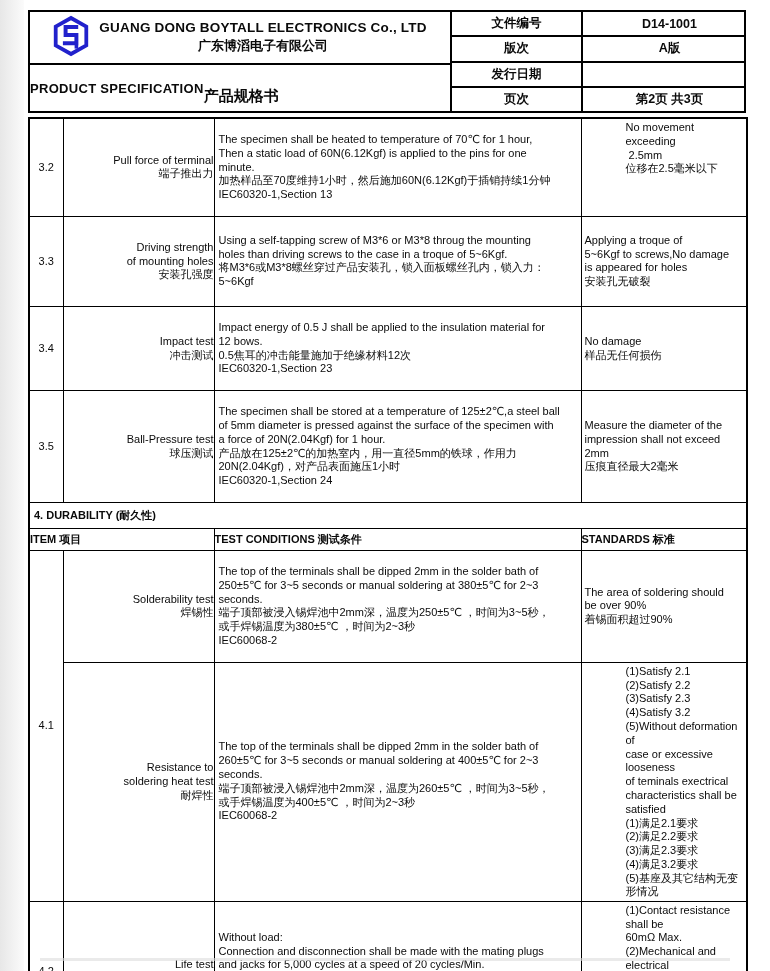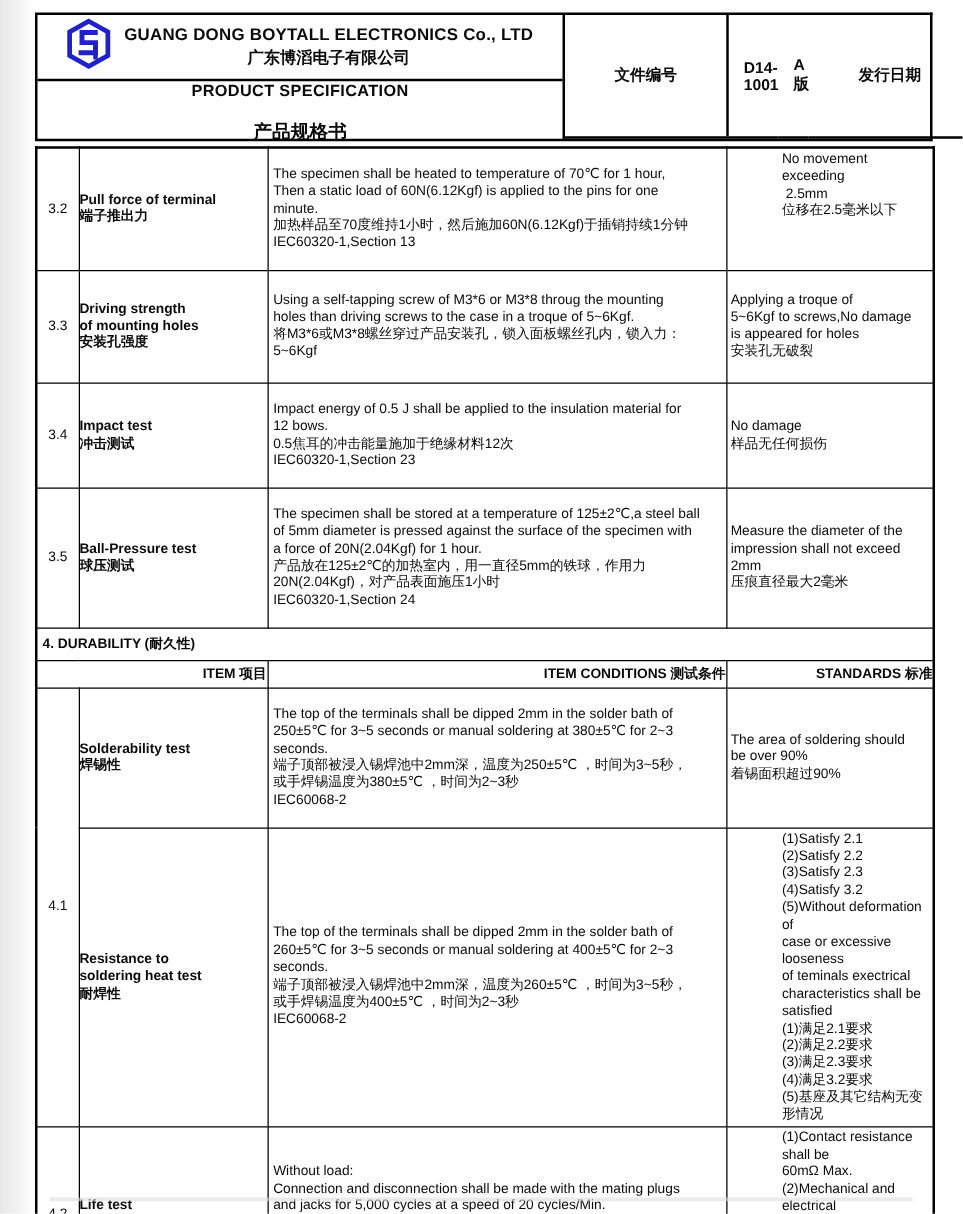--- a/index.html
+++ b/index.html
@@ -13,43 +13,43 @@
   #content { position:absolute; left:28px; top:10px; width:718px; }
 
   
   #header { display:flex; width:718px; height:103px; }
   #hdr-left { width:424px; height:103px; border:2px solid #000; display:flex; flex-direction:column; }
   #hdr-company { flex:1.03; border-bottom:2px solid #000; display:flex; align-items:center; justify-content:center; gap:10px; padding:2px 6px; }
   #hdr-logo { flex:0 0 auto; }
   #hdr-company-text { text-align:center; }
   .company-en { font-size:13.5px; font-weight:bold; letter-spacing:.2px; }
   .company-cn { font-size:13px; font-weight:bold; margin-top:2px; }
-  #hdr-title { flex:1; display:flex; flex-direction:column; align-items:center; justify-content:center; }
+  #hdr-title { flex:1; display:flex; flex-direction:row; align-items:center; }
   .title-en { font-size:13px; font-weight:bold; letter-spacing:.3px; }
   .title-cn { font-size:15px; font-weight:bold; margin-top:16px; }
-  #hdr-right { width:294px; height:103px; border:2px solid #000; border-left:none; display:flex; flex-direction:row; }
+  #hdr-right { width:294px; height:103px; border:2px solid #000; border-left:none; display:flex; flex-direction:column; }
   .meta-row { flex:1; display:flex; border-bottom:2px solid #000; }
   .meta-row:last-child { border-bottom:none; }
   .meta-label { width:131px; border-right:2px solid #000; display:flex; align-items:center; justify-content:center;
     font-weight:bold; font-size:12.5px; }
   .meta-value { flex:1; display:flex; align-items:center; justify-content:center; font-weight:bold; font-size:12.5px;margin-left:12px; }
 
   
   #spec-table { margin-top:4px; width:718px; border-collapse:collapse; table-layout:fixed;
     border:2px solid #000; }
   #spec-table td { border:1.5px solid #000; font-size:11px; line-height:13.8px; overflow:hidden; }
   col.c-num { width:34px; } col.c-item { width:151px; } col.c-test { width:367px; } col.c-std { width:166px; }
   td.num  { text-align:center; vertical-align:middle; }
-  td.item { text-align:left; vertical-align:middle;font-weight:bold; }
+  td.item { text-align:right; vertical-align:middle; }
   td.test { text-align:left; vertical-align:middle; padding:14px 4px; }
   td.std  { text-align:left; vertical-align:middle; padding:1px 3px; }
   td.v-top { vertical-align:top; padding-top:2px;padding-left:44px; }
   .pre { white-space:pre-wrap; }
   td.section-title { font-weight:bold; font-size:12px; padding:2px 4px; vertical-align:middle; text-align:left; }
-  td.col-hdr { font-weight:bold; font-size:11.5px; text-align:right; vertical-align:middle; }
+  td.col-hdr { font-weight:bold; font-size:11.5px; text-align:left; vertical-align:middle; }
   tr.h-r32  { height:71px; }  tr.h-r33  { height:90px; }
   tr.h-r34  { height:58px; }  tr.h-r35  { height:104px; }
   tr.h-sec  { height:26px; }  tr.h-hdr  { height:22px; }
   tr.h-r41a { height:90px; }  tr.h-r41b { height:239px; }
   tr.h-r42  { height:136px; }
 </style>
 </head>
 <body>
 
 <div id="page">
@@ -75,20 +75,21 @@
           <div class="title-en">PRODUCT SPECIFICATION</div>
           <div class="title-cn">产品规格书</div>
         </div>
       </div>
       <div id="hdr-right">
         <div class="meta-row">
           <div class="meta-label">文件编号</div>
           <div class="meta-value">D14-1001</div>
         </div>
         <div class="meta-row">
+          <div class="meta-label">版次</div>
           <div class="meta-value">A版</div>
         </div>
         <div class="meta-row">
           <div class="meta-label">发行日期</div>
         </div>
         <div class="meta-row">
           <div class="meta-label">页次</div>
           <div class="meta-value">第2页  共3页</div>
         </div>
       </div>
@@ -159,21 +160,21 @@
 2mm
 压痕直径最大2毫米</td>
       </tr>
 
       <tr class="h-sec">
         <td class="section-title" colspan="4">4. DURABILITY (耐久性)</td>
       </tr>
 
       <tr class="h-hdr">
         <td class="col-hdr" colspan="2">ITEM 项目</td>
-        <td class="col-hdr">ITEM CONDITIONS 测试条件</td>
+        <td class="col-hdr">TEST CONDITIONS 测试条件</td>
         <td class="col-hdr">STANDARDS 标准</td>
       </tr>
 
       <tr class="h-r41a">
         <td class="num" rowspan="2">4.1</td>
         <td class="item pre">Solderability test
 焊锡性</td>
         <td class="test pre">The top of the terminals shall be dipped 2mm in the solder bath of
 250±5℃ for 3~5 seconds or manual soldering at 380±5℃ for 2~3
 seconds.

